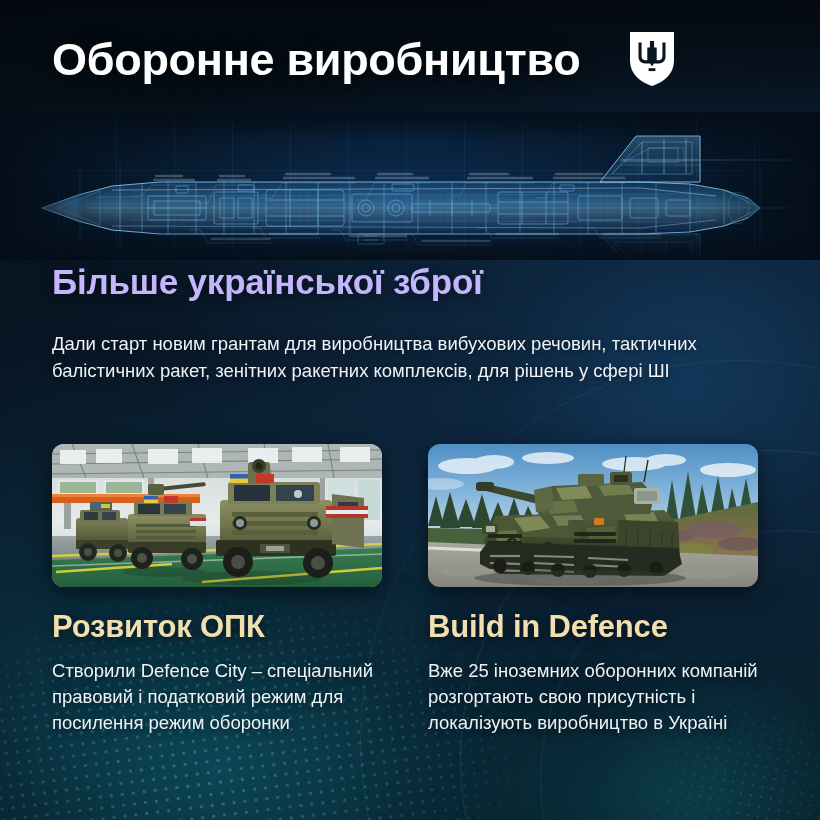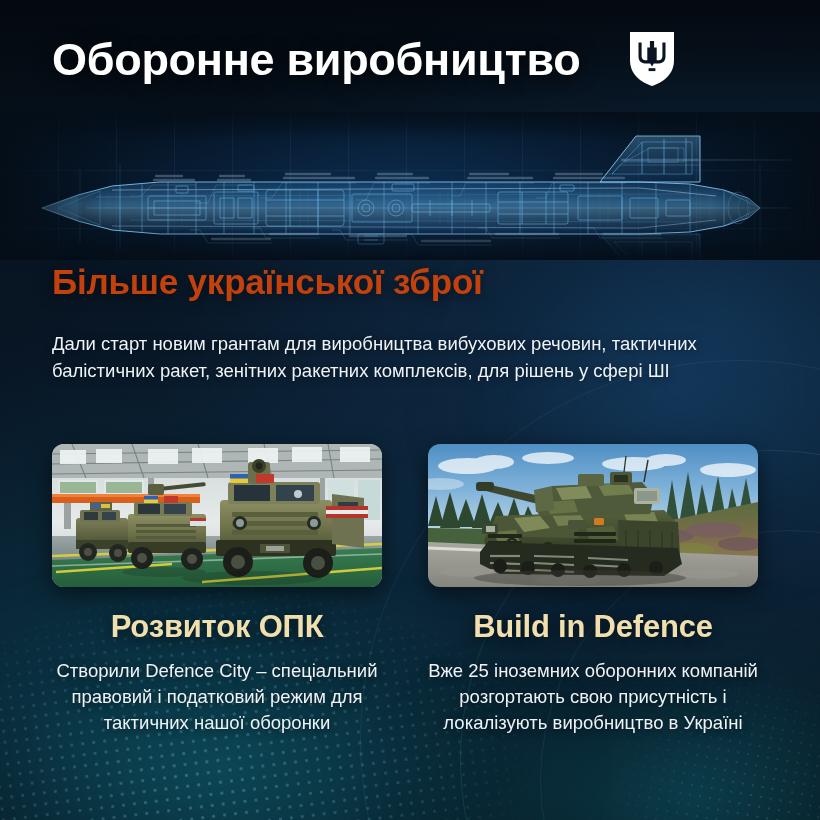--- a/index.html
+++ b/index.html
@@ -106,30 +106,30 @@
   .bp-fade{
     position:absolute; inset:0;
     background:
       linear-gradient(90deg, rgba(5,14,24,.95) 0%, rgba(5,14,24,0) 13%, rgba(5,14,24,0) 87%, rgba(5,14,24,.95) 100%),
       linear-gradient(180deg, rgba(5,14,24,.85) 0%, rgba(5,14,24,0) 18%, rgba(5,14,24,0) 80%, rgba(5,14,24,.9) 100%);
   }
 
   
   .lead{ position:absolute; left:52px; top:262px; width:716px; }
   .headline{
-    font-size:35px; font-weight:bold; color:#c2410c; letter-spacing:-.2px;
+    font-size:35px; font-weight:bold; color:#c4b5fd; letter-spacing:-.2px;
     text-shadow:0 2px 14px rgba(0,0,0,.6);
   }
   .body-text{
     margin-top:28px; font-size:18.5px; line-height:1.47; color:#eef3f8;
     text-shadow:0 1px 8px rgba(0,0,0,.6);
   }
 
   .cards{ position:absolute; left:0; top:444px; width:820px; display:flex; padding:0 52px; gap:46px; }
-  .card{ width:330px;text-align:center; }
+  .card{ width:330px; }
   .photo{
     width:330px; height:143px; border-radius:12px; overflow:hidden; position:relative;
     box-shadow:0 6px 22px rgba(0,0,0,.55);
   }
   .photo svg{ display:block; width:330px; height:143px; }
 
   .card-title{
     margin-top:22px;
     font-size:31px; font-weight:bold; color:#f2dfae; letter-spacing:-.2px;
     text-shadow:0 2px 14px rgba(0,0,0,.6);
@@ -557,21 +557,21 @@
           <circle cx="246" cy="50" r="4" fill="#e8eded" opacity=".8"></circle>
         </g>
 
         <g opacity=".18" fill="#0d1410">
           <ellipse cx="200" cy="134" rx="70" ry="7"></ellipse>
           <ellipse cx="112" cy="128" rx="42" ry="5"></ellipse>
         </g>
       </svg>
     </div>
     <div class="card-title">Розвиток ОПК</div>
-    <div class="card-body">Створили Defence City – спеціальний правовий і податковий режим для тактичних нашої оборонки</div>
+    <div class="card-body">Створили Defence City – спеціальний правовий і податковий режим для посилення режим оборонки</div>
   </div>
 
   <div class="card">
     <div class="photo">
       <svg viewBox="0 0 330 143" preserveAspectRatio="none" aria-hidden="true">
         <defs>
           <linearGradient id="skyG" x1="0" y1="0" x2="0" y2="1">
             <stop offset="0%" stop-color="#4f8fc4"></stop>
               <stop offset="55%" stop-color="#82b4da"></stop>
             <stop offset="100%" stop-color="#b9d4e6"></stop>

